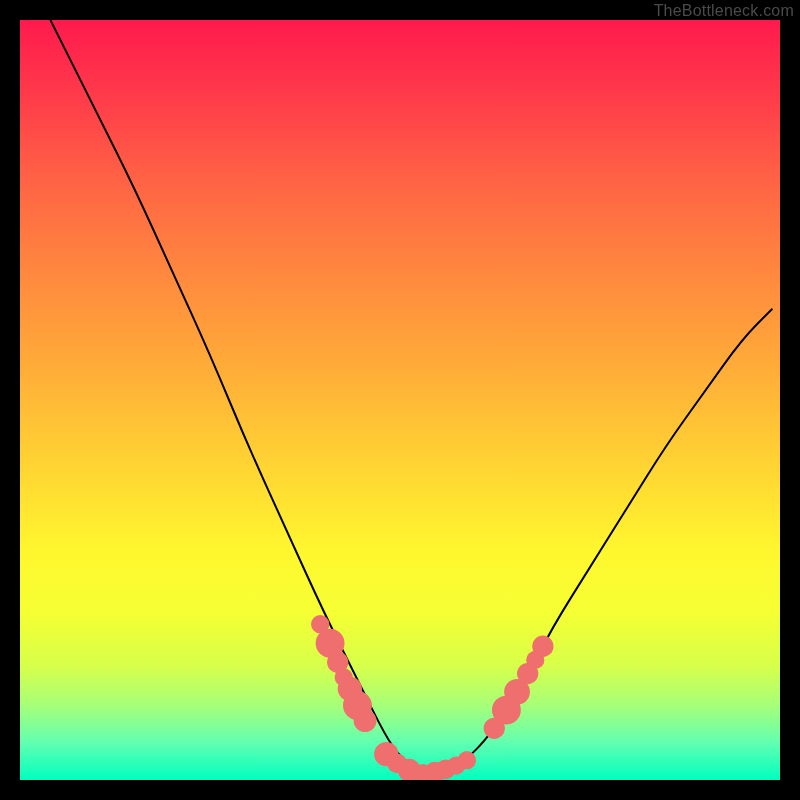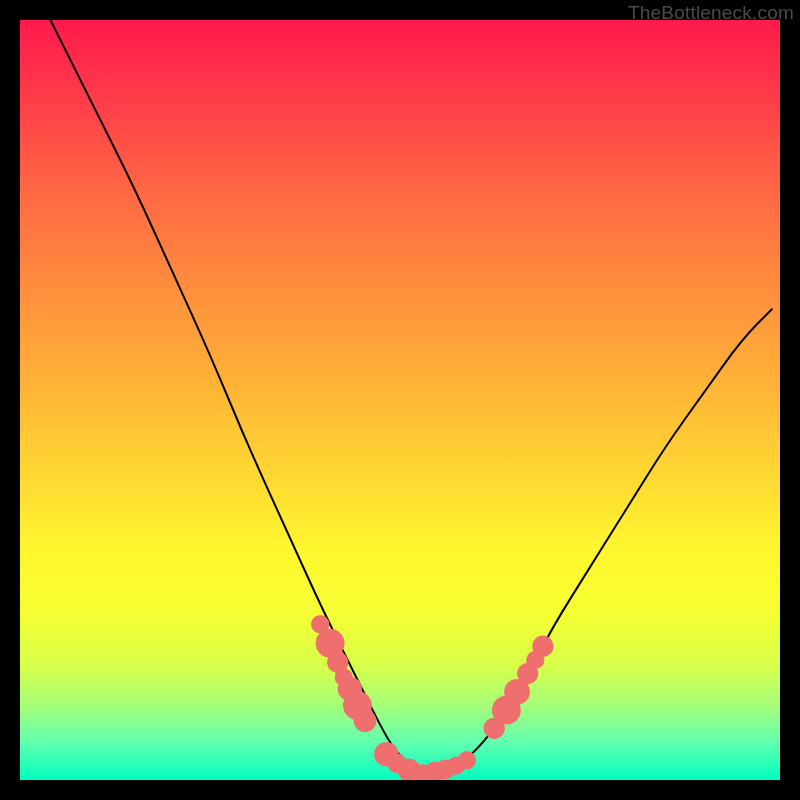--- a/index.html
+++ b/index.html
@@ -39,21 +39,21 @@
     );
   }
   svg.plot {
     position: absolute;
     inset: 0;
   }
   .watermark {
     position: absolute;
     top: 2px;
     right: 6px;
-    font-size: 19px;
+    font-size: 16px;
     font-weight: 500;
     color: #4a4a4a;
     letter-spacing: 0.2px;
     font-family: Arial, Helvetica, sans-serif;
   }
 </style>
 </head>
 <body>
 
 <div class="frame">

